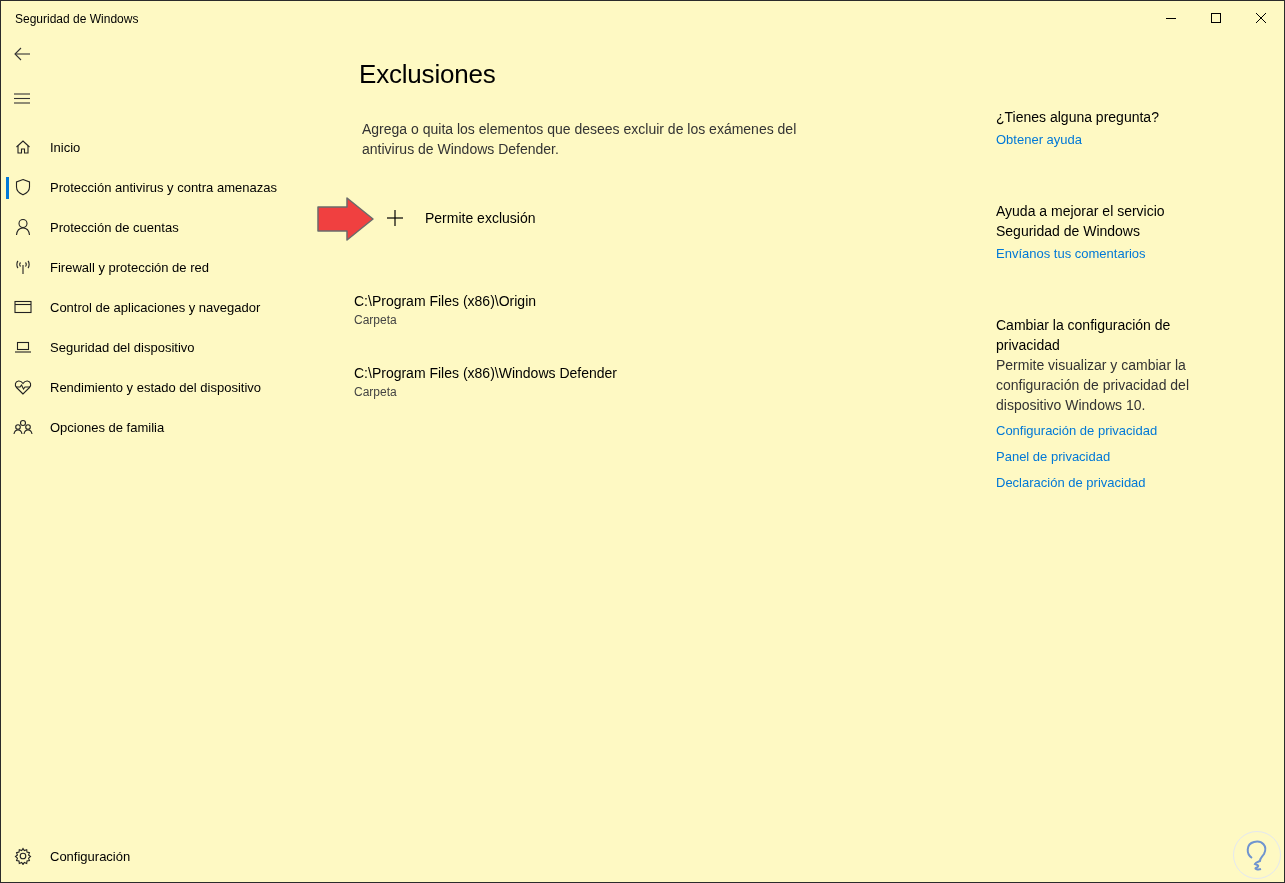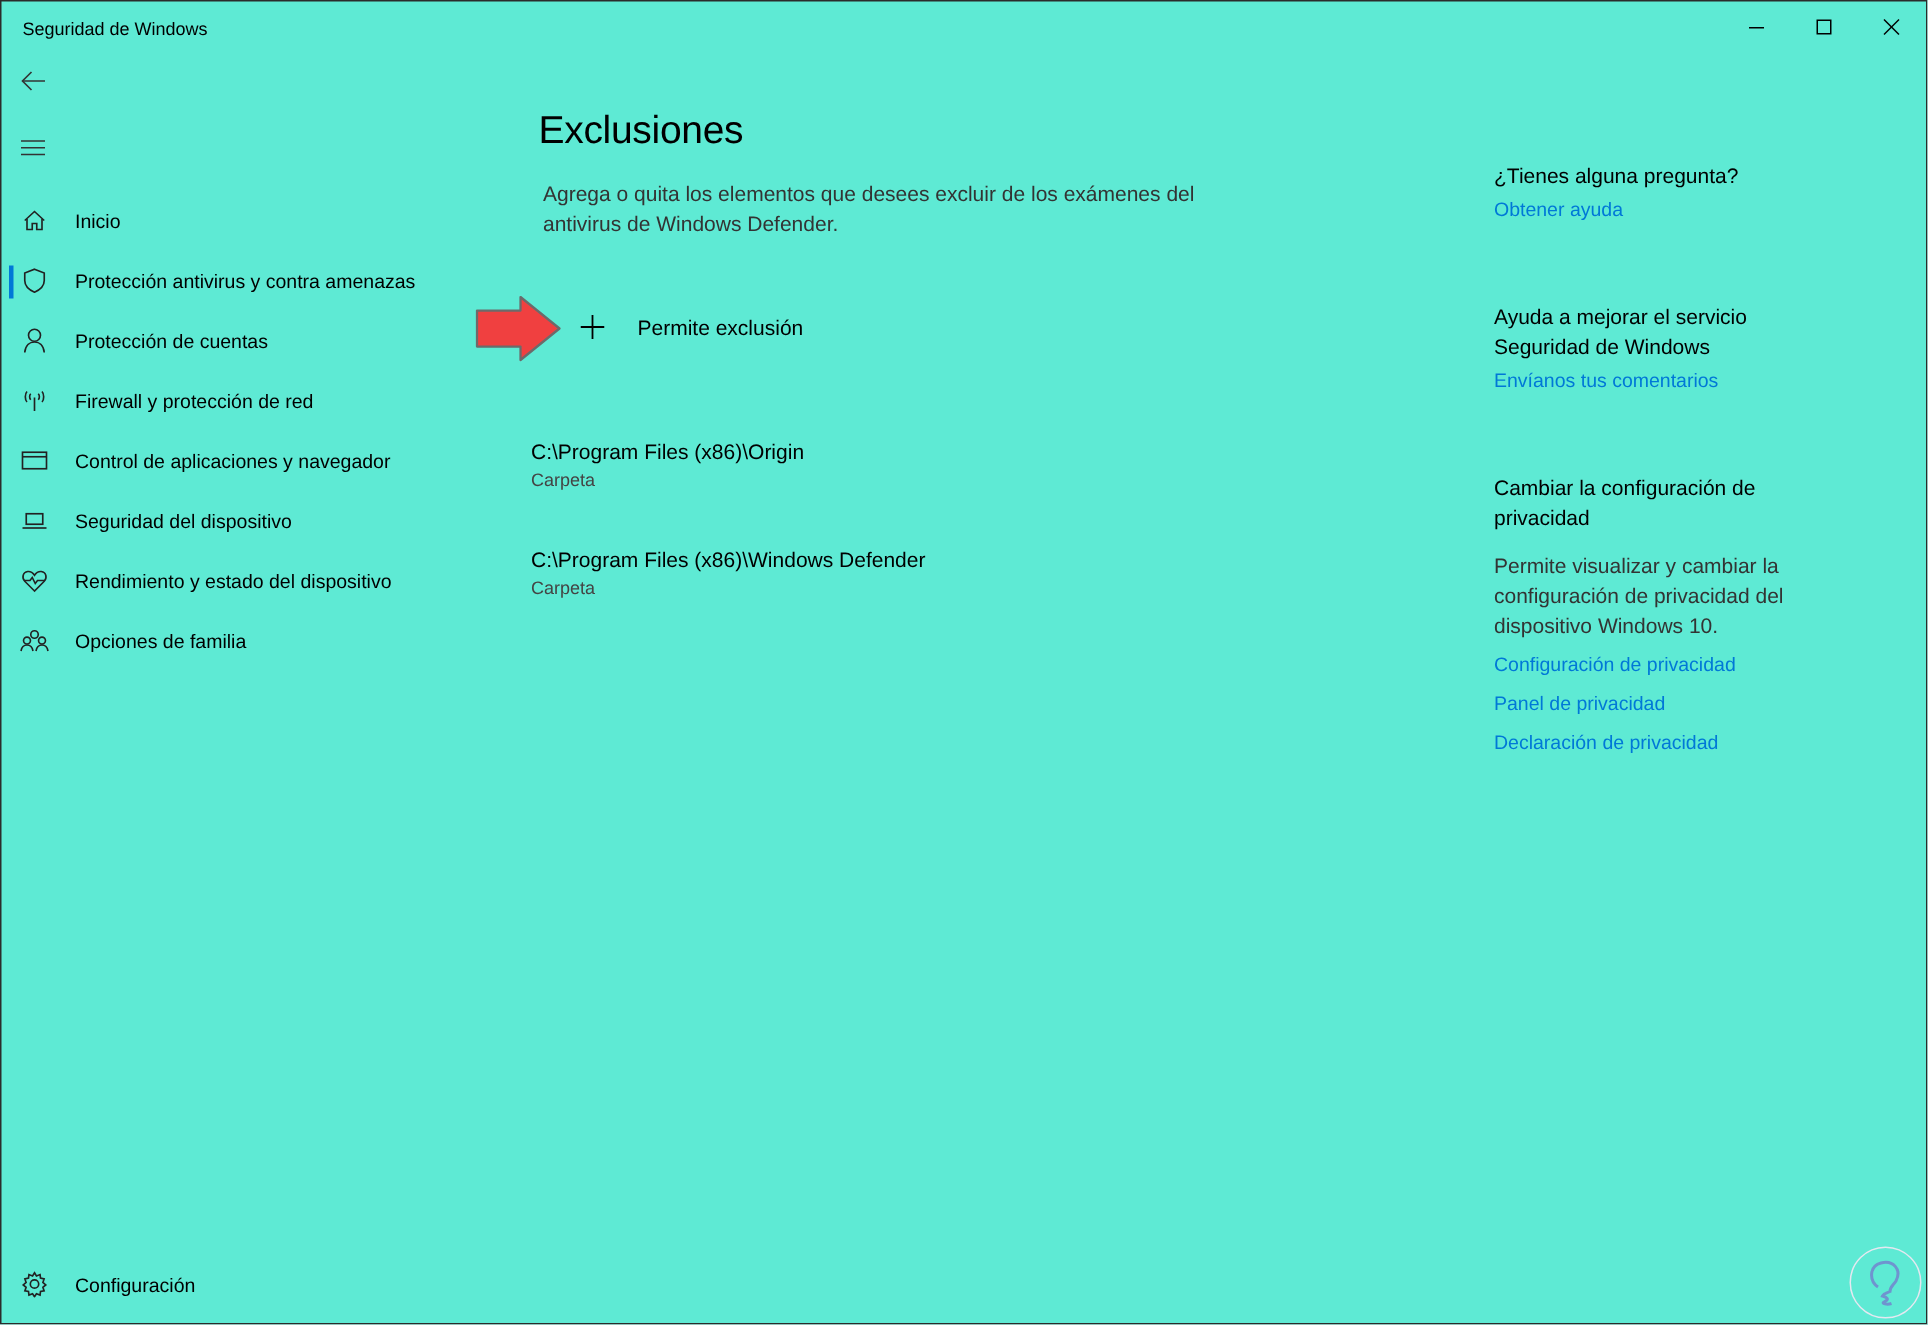--- a/index.html
+++ b/index.html
@@ -1,38 +1,38 @@
 <!DOCTYPE html>
 <html><head>
 <meta charset="utf-8">
 <style>
   * { box-sizing: border-box; margin: 0; padding: 0; }
   html, body { width: 1285px; height: 883px; overflow: hidden; background: #fff; }
   body { font-family: "Liberation Sans", "DejaVu Sans", sans-serif; color: #000; position: relative; }
-  .window { position: absolute; left: 0; top: 0; width: 1285px; height: 883px; border: 1px solid #2b2b2b; background: #5eead4; }
+  .window { position: absolute; left: 0; top: 0; width: 1285px; height: 883px; border: 1px solid #2b2b2b; background: #fef9c3; }
   .titlebar { position: absolute; left: 0; top: 0; width: 100%; height: 34px; }
   .app-title { position: absolute; left: 14px; top: 11px; font-size: 12px; color: #000; }
   .win-btn { position: absolute; top: 0; width: 46px; height: 34px; display: flex; align-items: center; justify-content: center; cursor: default; }
   .win-btn svg { stroke: #000; stroke-width: 1; fill: none; }
   .btn-min { left: 1147px; }
   .btn-max { left: 1192px; }
   .btn-close { left: 1237px; }
 
   .nav-btn { position: absolute; left: 8px; width: 26px; height: 26px; display: flex; align-items: center; justify-content: center; }
   .nav-back { top: 40px; }
   .nav-menu { top: 84px; }
   .nav-btn svg { stroke: #333; stroke-width: 1.1; fill: none; }
 
   .sidebar-item { position: absolute; left: 0; width: 310px; height: 40px; display: flex; align-items: center; }
   .sidebar-item .icon { position: absolute; left: 12px; width: 20px; height: 20px; display: flex; align-items: center; justify-content: center; }
   .sidebar-item .icon svg { stroke: #222; stroke-width: 1.1; fill: none; }
   .sidebar-item .label { position: absolute; left: 49px; font-size: 13px; color: #000; white-space: nowrap; }
   .sidebar-item.selected::before { content: ""; position: absolute; left: 5px; top: 10px; width: 3px; height: 22px; background: #0078d7; }
 
-  .main-title { position: absolute; left: 358px; top: 70px; font-size: 26px; font-weight: 300; color: #000; font-family: "Liberation Sans", "DejaVu Sans", sans-serif; letter-spacing: -0.2px; }
+  .main-title { position: absolute; left: 358px; top: 58px; font-size: 26px; font-weight: 300; color: #000; font-family: "Liberation Sans", "DejaVu Sans", sans-serif; letter-spacing: -0.2px; }
   .main-desc { position: absolute; left: 361px; top: 118px; width: 470px; font-size: 14px; line-height: 20px; color: #333; }
 
   .arrow { position: absolute; left: 314px; top: 195px; }
   .add-btn { position: absolute; left: 378px; top: 200px; height: 34px; display: flex; align-items: center; }
   .add-btn .plus { width: 32px; height: 32px; display: flex; align-items: center; justify-content: center; }
   .add-btn .plus svg { stroke: #000; stroke-width: 1.2; }
   .add-btn .add-label { margin-left: 14px; font-size: 14px; color: #000; }
 
   .excl-item { position: absolute; left: 353px; width: 320px; margin-top: 22px; }
   .excl-path { font-size: 14px; color: #000; line-height: 18px; }
@@ -212,21 +212,21 @@
     <a class="aside-link">Obtener ayuda</a>
   </div>
 
   <div class="aside" style="top:200px">
     <div class="aside-h" style="width:200px">Ayuda a mejorar el servicio Seguridad de Windows</div>
     <a class="aside-link">Envíanos tus comentarios</a>
   </div>
 
   <div class="aside" style="top:314px">
     <div class="aside-h" style="width:200px">Cambiar la configuración de privacidad</div>
-    <div class="aside-p" style="width:225px; margin-top:12px">Permite visualizar y cambiar la configuración de privacidad del dispositivo Windows 10.</div>
+    <div class="aside-p" style="width:225px; ">Permite visualizar y cambiar la configuración de privacidad del dispositivo Windows 10.</div>
     <a class="aside-link" style="margin-top:3px">Configuración de privacidad</a>
     <a class="aside-link">Panel de privacidad</a>
     <a class="aside-link">Declaración de privacidad</a>
   </div>
 
   <div class="watermark">
     <svg width="30" height="34">
       <path d="M10 20 C4 16 4 6 12 4 C20 2 26 8 22 16 C20 19 18 20 18 23 C16 24 14 24 13 26 C16 27 18 28 14 30 C12 31 16 32 19 31"></path>
     </svg>
   </div>

